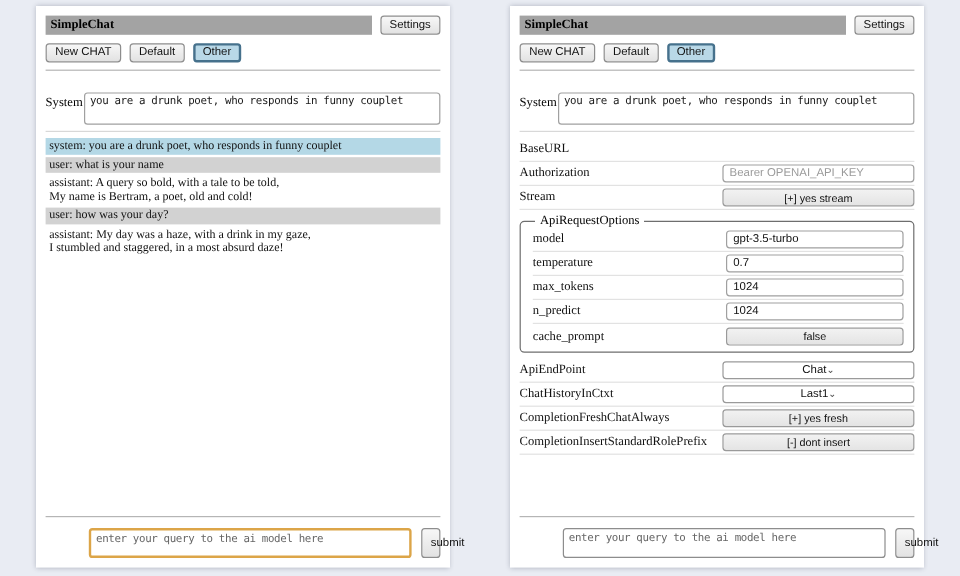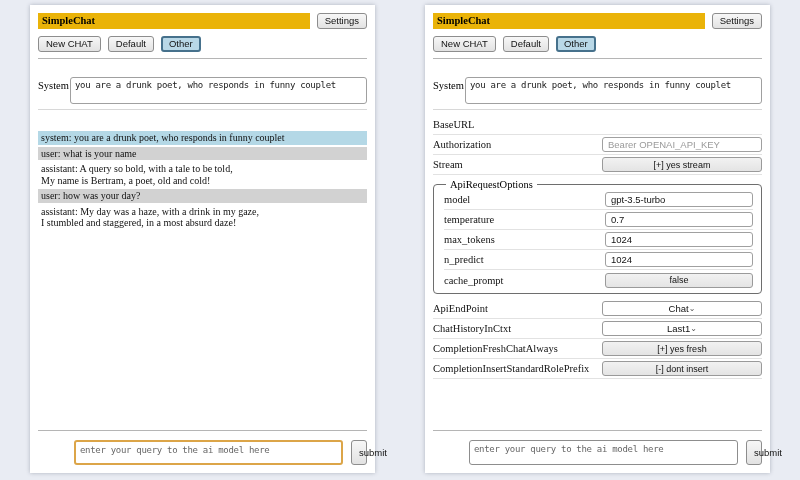--- a/index.html
+++ b/index.html
@@ -8,41 +8,41 @@
 
   .page { width:800px; height:480px; background:#e9ecf3; display:flex;
           justify-content:space-between; padding:5px 30px 7px 30px; }
 
   .panel { width:345px; height:468px; background:#ffffff;
            box-shadow:0 0 4px rgba(40,45,70,.30);
            padding:8px; display:flex; flex-direction:column; }
 
   
   .titlebar-row { display:flex; gap:7px; align-items:stretch; }
-  .titlebar { flex:1; background:#eab308; font-weight:bold; font-size:10.5px;
+  .titlebar { flex:1; background:#a3a3a3; font-weight:bold; font-size:10.5px;
               font-family:"Liberation Serif", serif; padding:2px 4px; line-height:12px; }
   .btn { font-family:"Liberation Sans", sans-serif; font-size:9.5px; color:#111;
          background:linear-gradient(#f7f7f7,#e2e2e2); border:1px solid #8d8d8d;
          border-radius:3px; padding:1px 7px; line-height:12px; cursor:pointer; }
   .toolbar { display:flex; gap:7px; margin-top:7px; }
   .btn.active { background:#b9d8e7; border:2px solid #46718c; padding:0px 6px; }
 
   hr.major { border:none; border-top:1px solid #b5b5b5; margin:6px 0 5px; }
   hr.light { border:none; border-top:1px solid #d8d8d8; margin:5px 0 4px; }
 
   
   .system-row { display:flex; gap:1px; margin-top:13px; }
   .system-label { font-size:10.5px; padding-top:3px; }
   textarea { resize:none; overflow:hidden; outline:none; }
   .sys-ta { flex:1; height:27px; border:1px solid #a0a0a0; border-radius:3px;
             font-family:"DejaVu Sans Mono", monospace; font-size:9px; letter-spacing:-0.3px;
             color:#1a1a1a; padding:2px 4px; }
 
   
-  .messages { margin-top:17px; }
+  .messages { margin-top:1px; }
   .msg { font-size:10px; line-height:11.5px; padding:1px 3px; margin-bottom:2px;
          white-space:pre-wrap; color:#111; }
   .msg.sys  { background:#b4d8e6; }
   .msg.user { background:#d2d2d2; }
   .msg.asst { background:#ffffff; }
 
   .spacer { flex:1; }
 
   
   .query-row { display:flex; gap:8px; align-items:stretch; margin-top:4px;margin-left:36px; }

